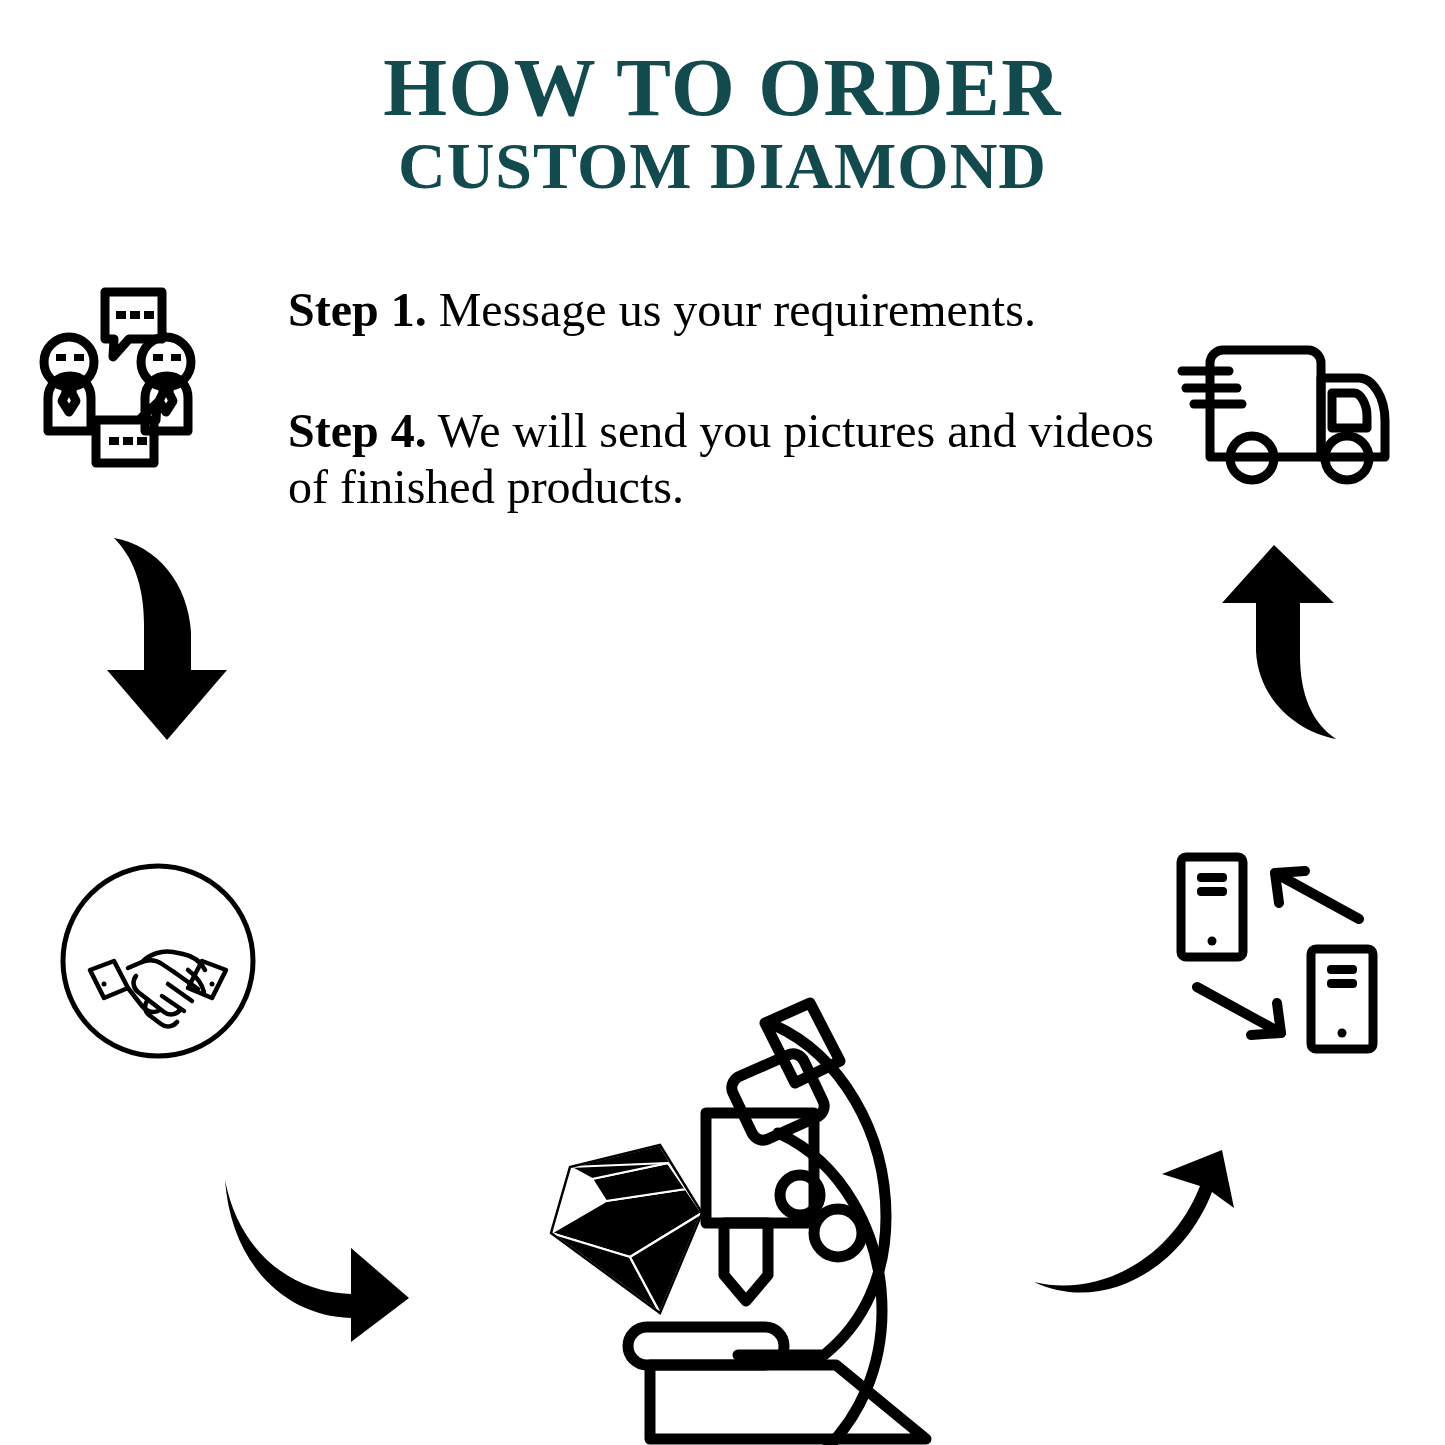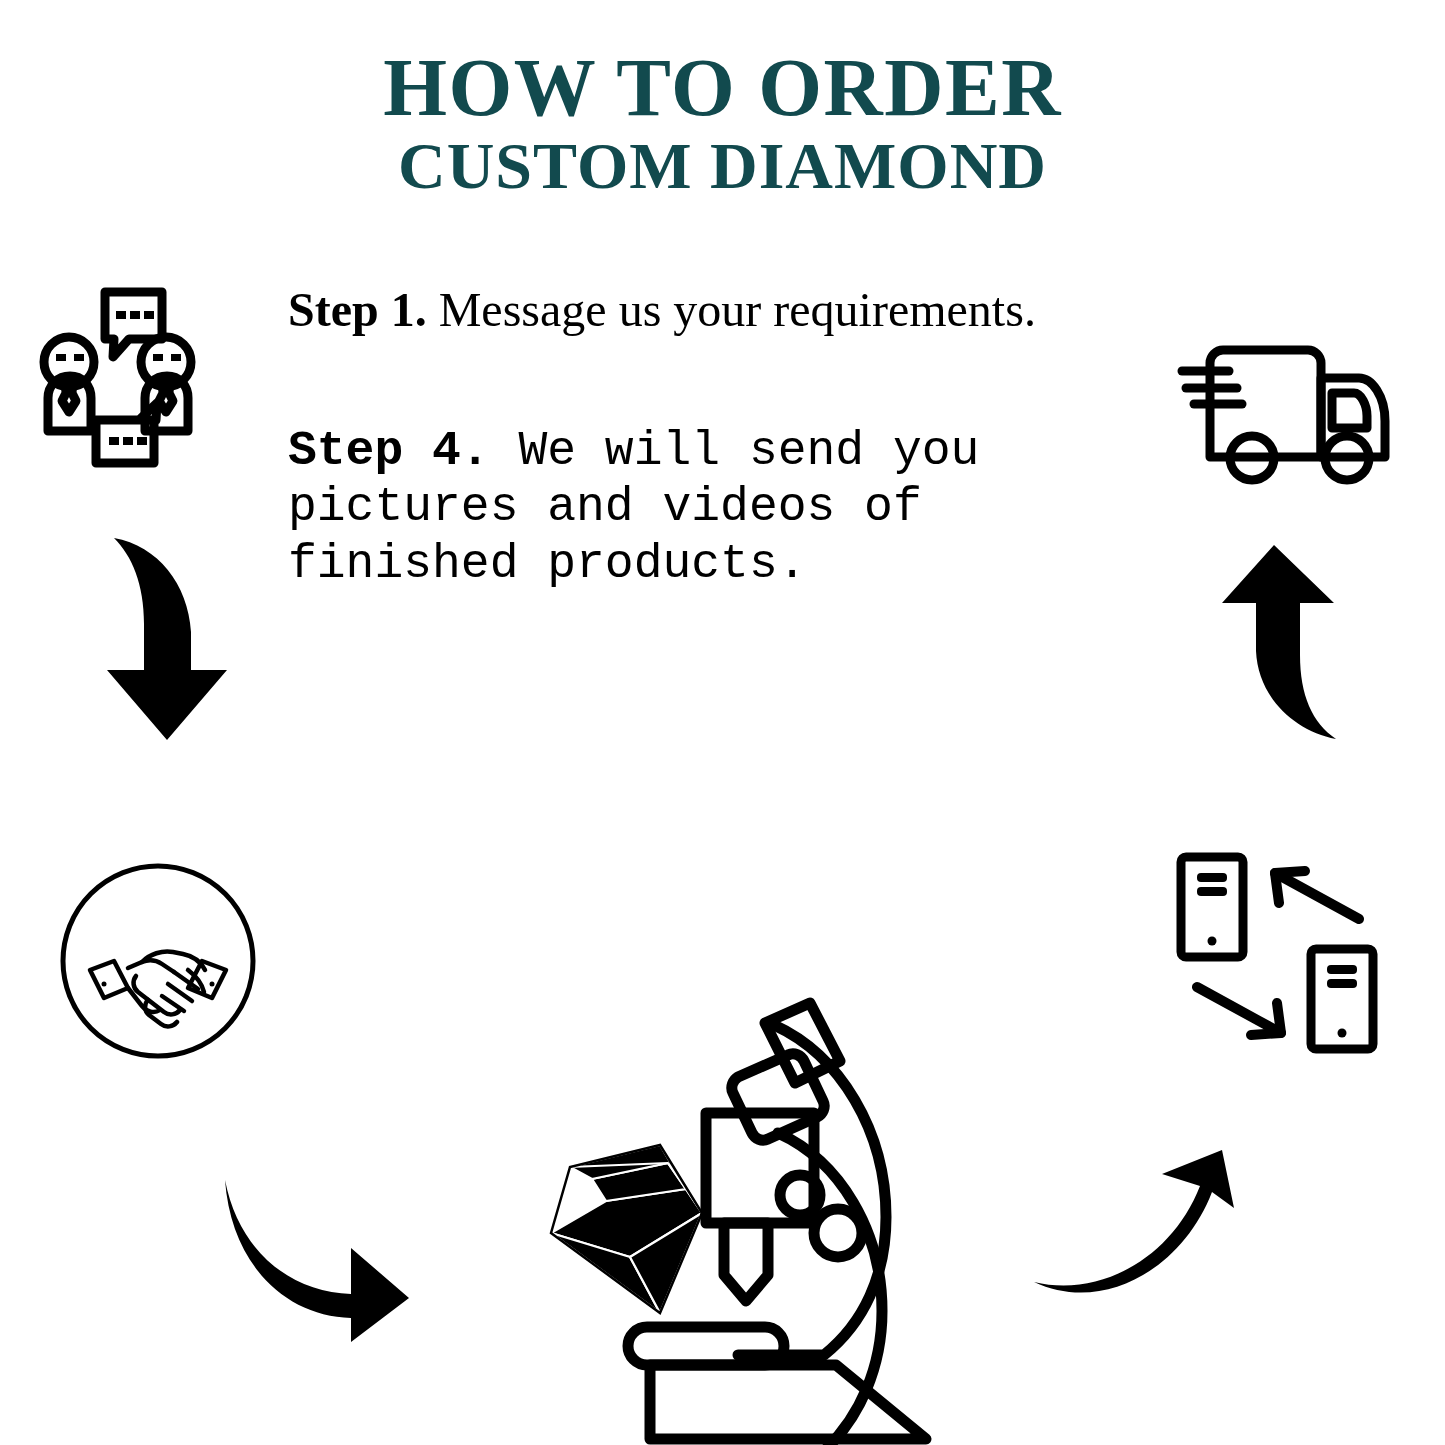--- a/index.html
+++ b/index.html
@@ -55,24 +55,24 @@
   }
   .step {
     color: #000000;
     font-size: 48px;
     line-height: 1.18;
     margin-bottom: 44px;
   }
   .step .lbl {
     font-weight: bold;
   }
-  .step-1 { margin-bottom: 84px; }
+  .step-1 { margin-bottom: 64px; }
   .step-2 { margin-bottom: 68px; }
   .step-3 { margin-bottom: 46px; }
-  .step-4 { margin-bottom: 62px; font-family: Liberation Mono, monospace; }
+  .step-4 { margin-bottom: 62px; }
   .step-5 { margin-bottom: 0; }
 
   
   .icon {
     position: absolute;
   }
   .icon svg { display: block; }
 
   #icon-chat       { left: 34px;   top: 278px; }
   #icon-truck      { left: 1172px; top: 330px; }

